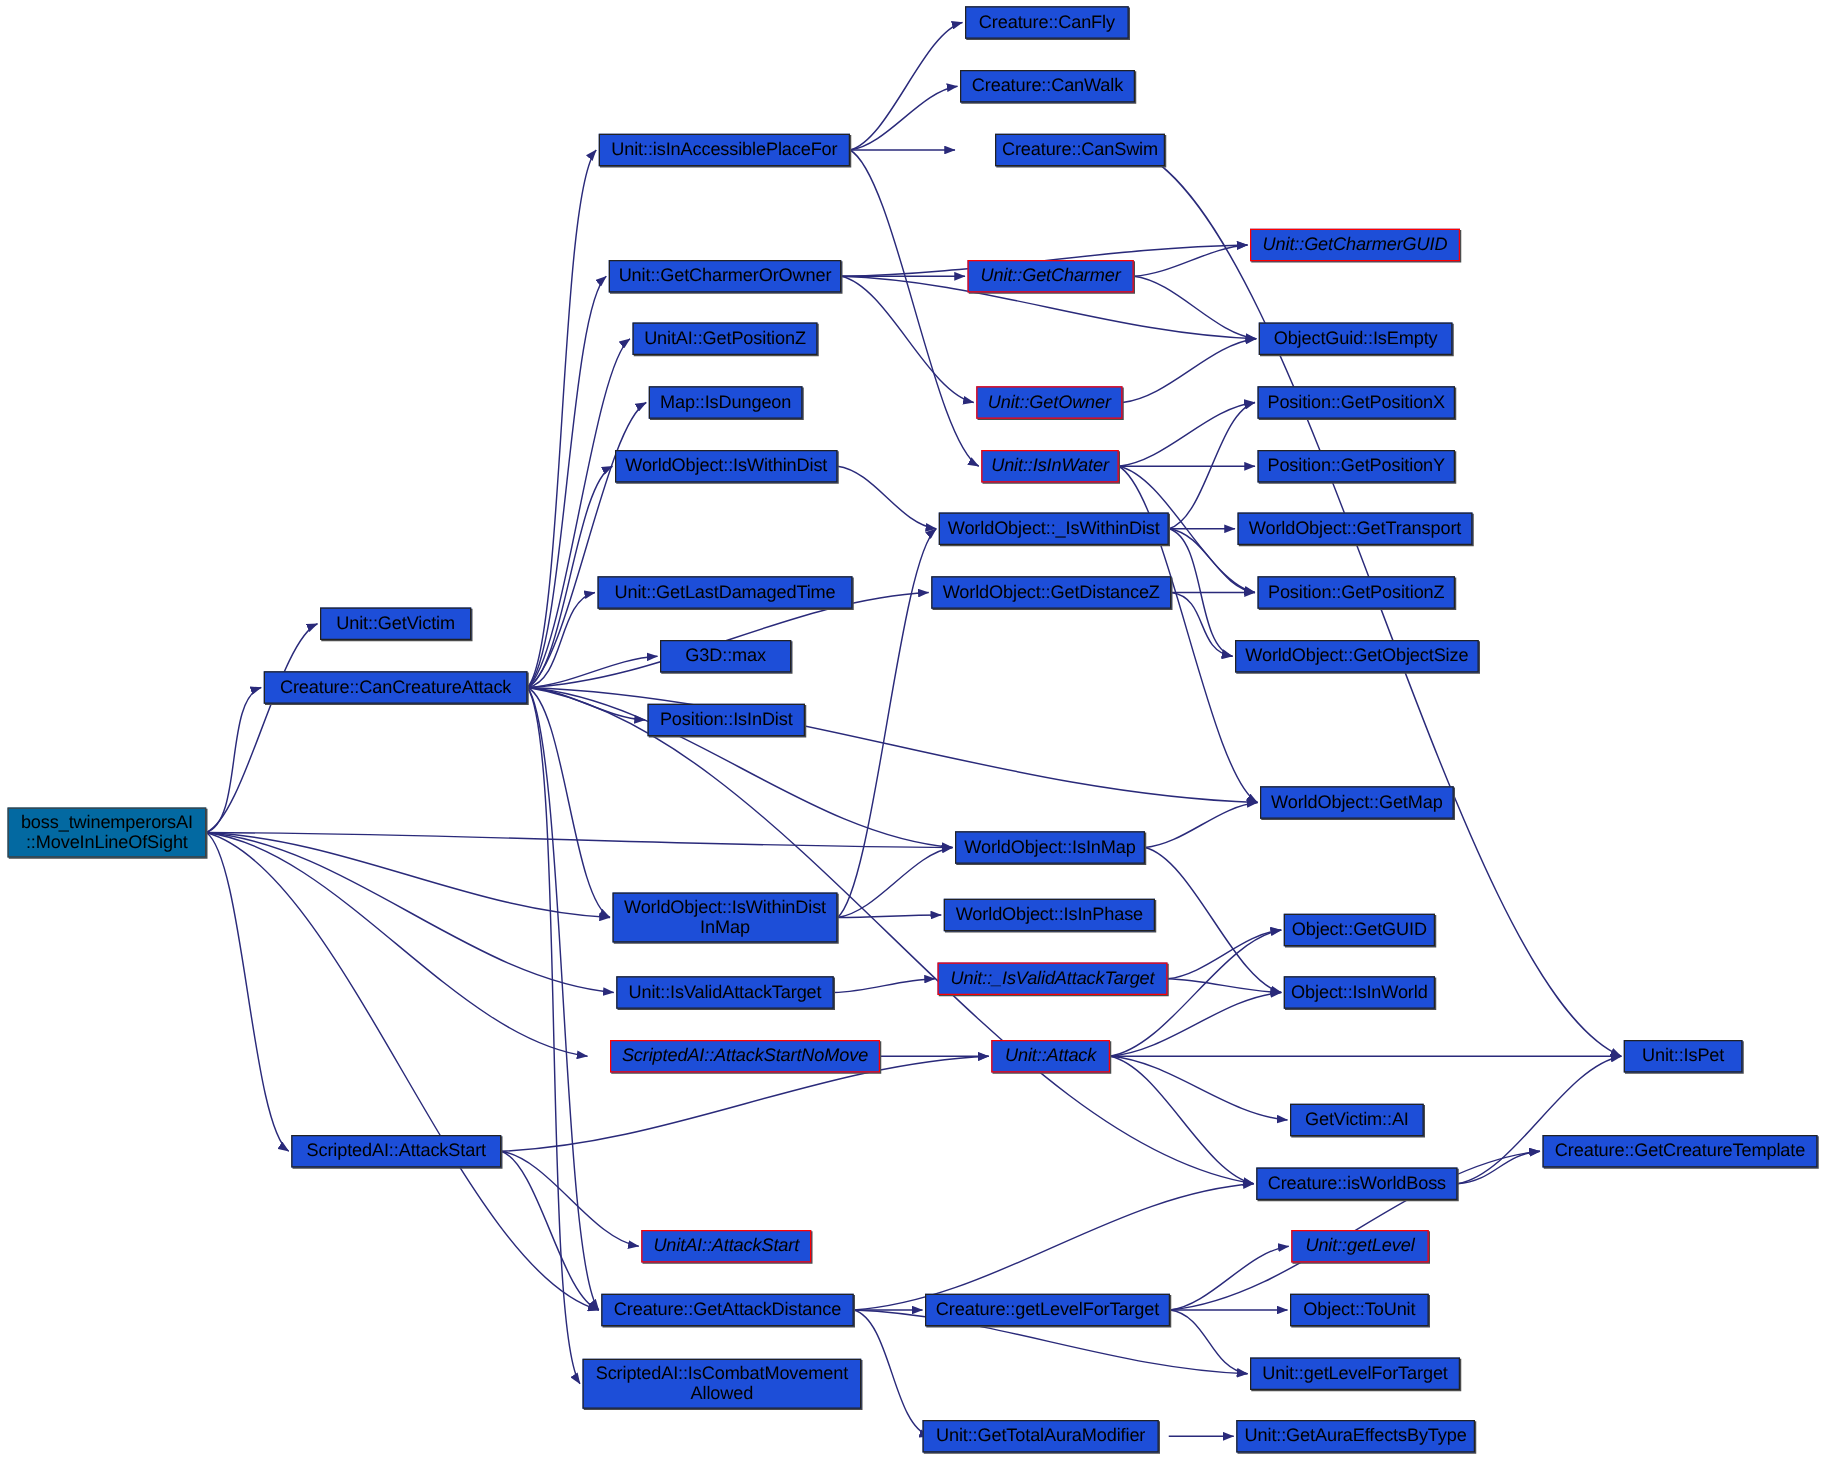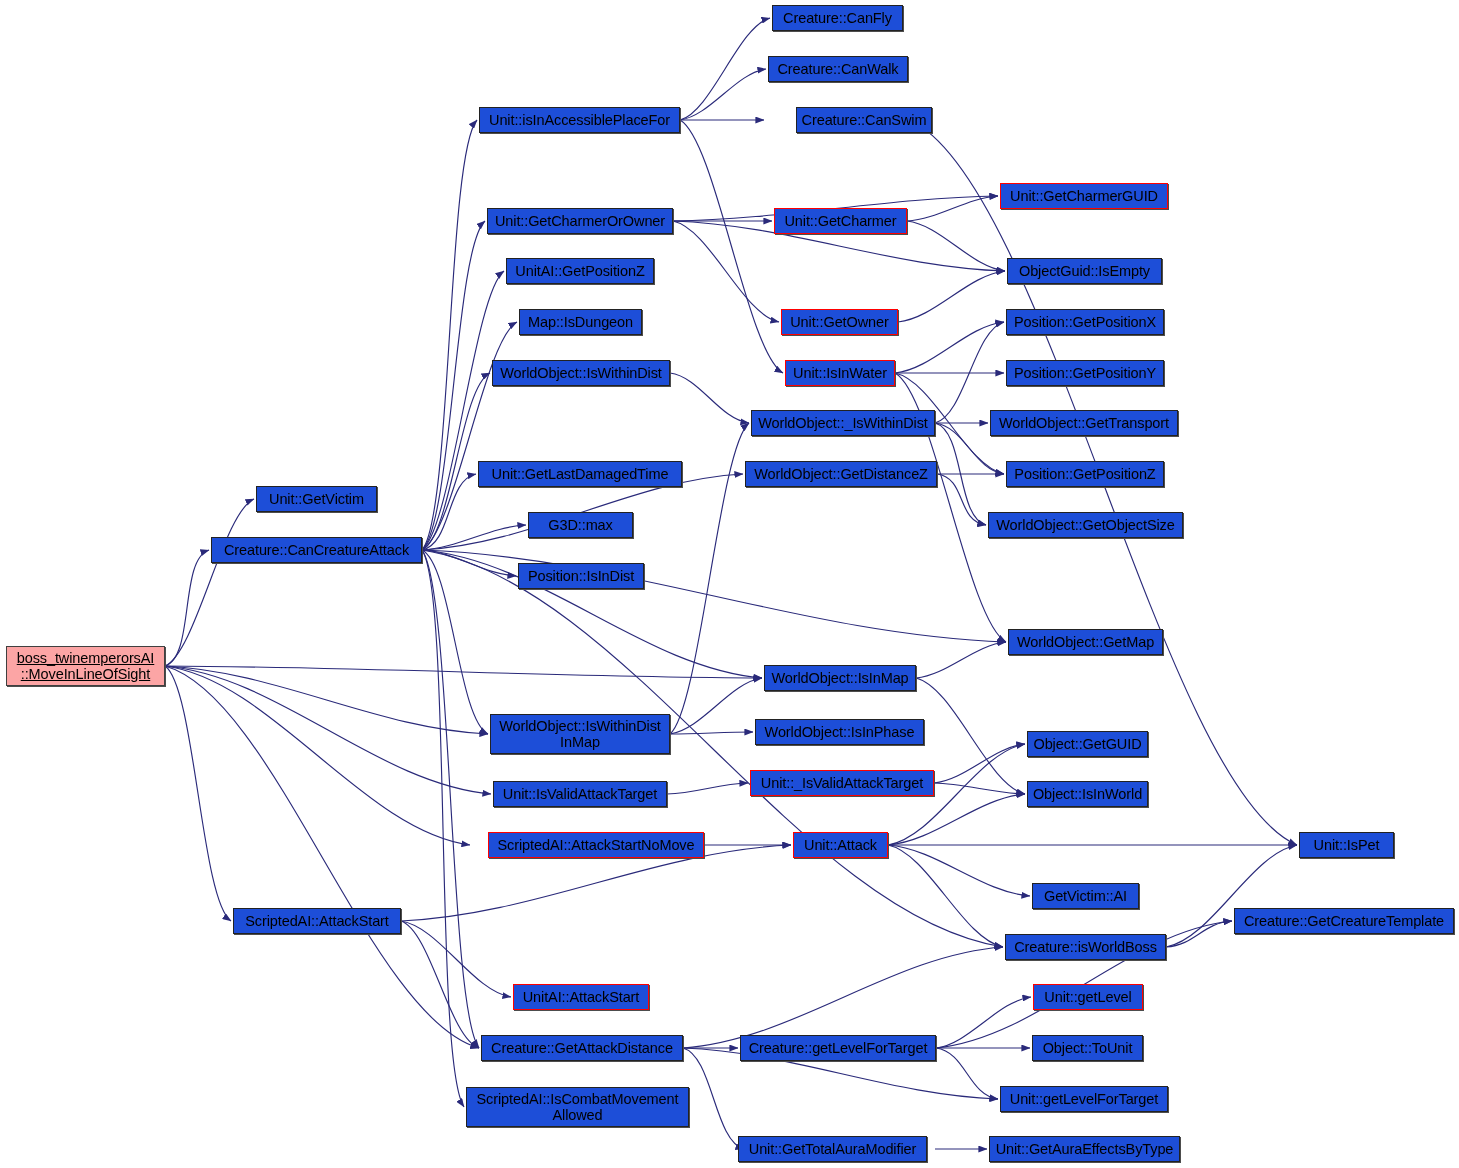--- a/index.html
+++ b/index.html
@@ -15,22 +15,22 @@
     font-size:14.5px;
     line-height:1.12;
     display:flex;
     align-items:center;
     justify-content:center;
     text-align:center;
     white-space:pre;
     box-shadow:1px 1px 0 0 #4d4d4d;
     letter-spacing:-0.1px;
   }
-  .node.red{border:1.6px solid #ff0000;}
-  .node.root{background:#fca5a5;border:1px solid #404040;text-decoration:underline;}
+  .node.red{border:1.6px solid #ff0000;font-style:italic;}
+  .node.root{background:#0369a1;border:1px solid #404040;}
 </style>
 </head>
 <body>
 
 <div id="canvas">
   <svg class="edges" id="edge-layer" xmlns="http://www.w3.org/2000/svg">
     <defs>
       <marker id="arw" markerWidth="9" markerHeight="7" refX="8.6" refY="3.5" orient="auto" markerUnits="userSpaceOnUse">
         <polygon points="0 0, 9 3.5, 0 7" fill="#2a2a7a"></polygon>
       </marker>

